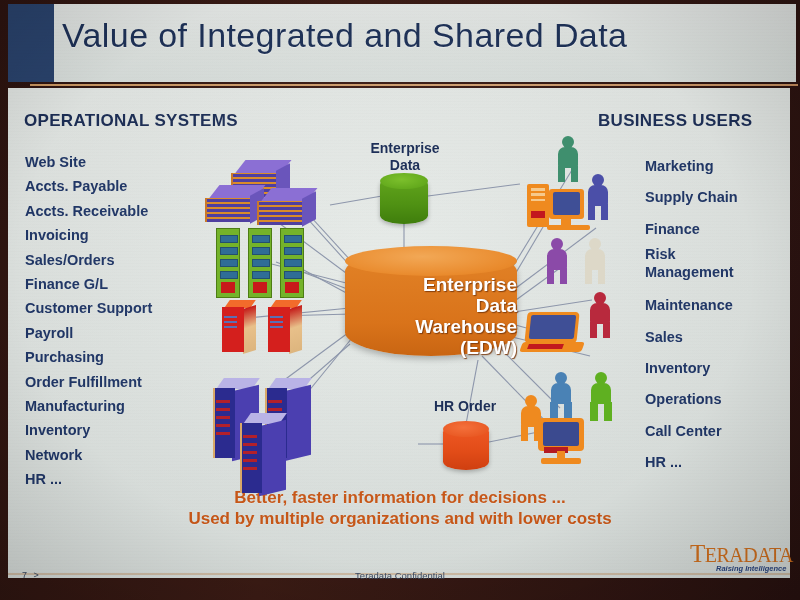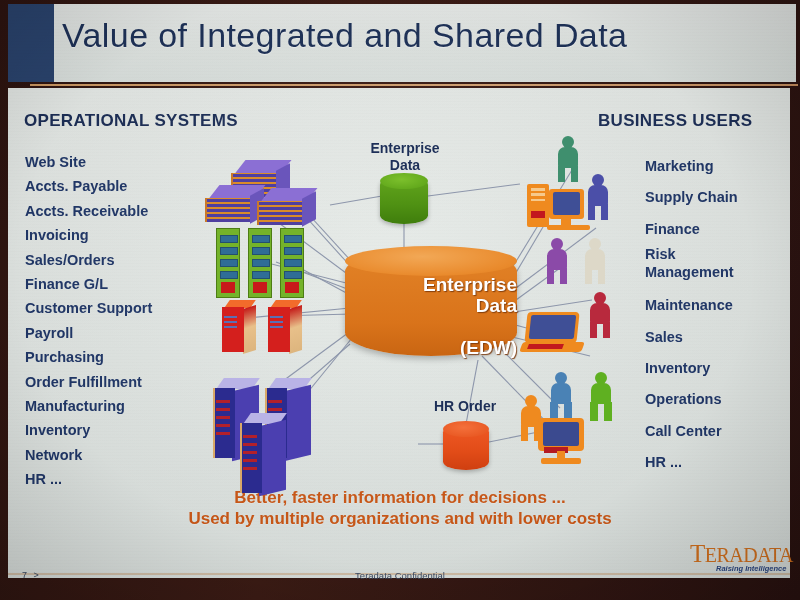--- a/index.html
+++ b/index.html
@@ -352,21 +352,21 @@
       <div class="cap"></div>
     </div>
 
   <div class="cyl edw">
     <div class="shell"></div>
       <div class="topcap"></div>
     </div>
   <div class="edw-text">
     <span>Enterprise</span><br>
     <span>Data</span><br>
-    <br>
+    <span>Warehouse</span><br>
     <span>(EDW)</span>
   </div>
 
   <div class="mini-label" id="lbl-hr">HR Order</div>
   <div class="mini" id="cyl-hr">
     <div class="can"></div>
       <div class="cap"></div>
     </div>
 
   <div class="icon person" style="left:556px;top:136px;width:24px;height:46px;">

